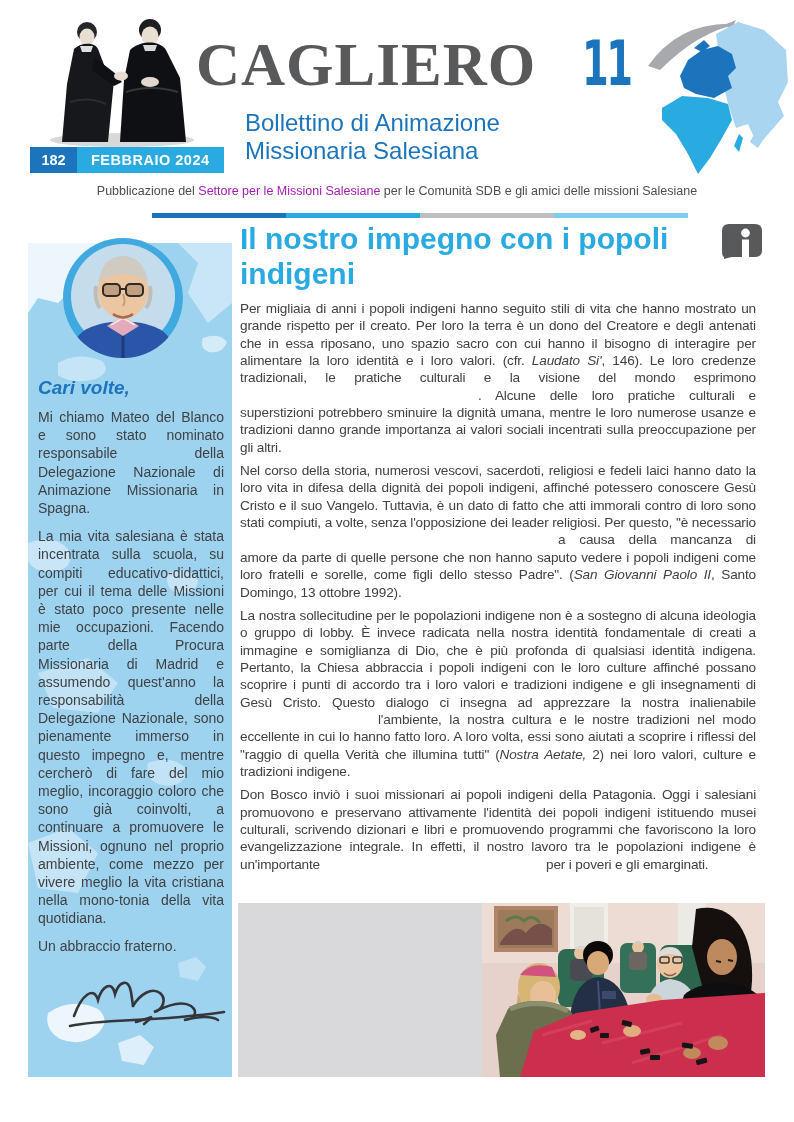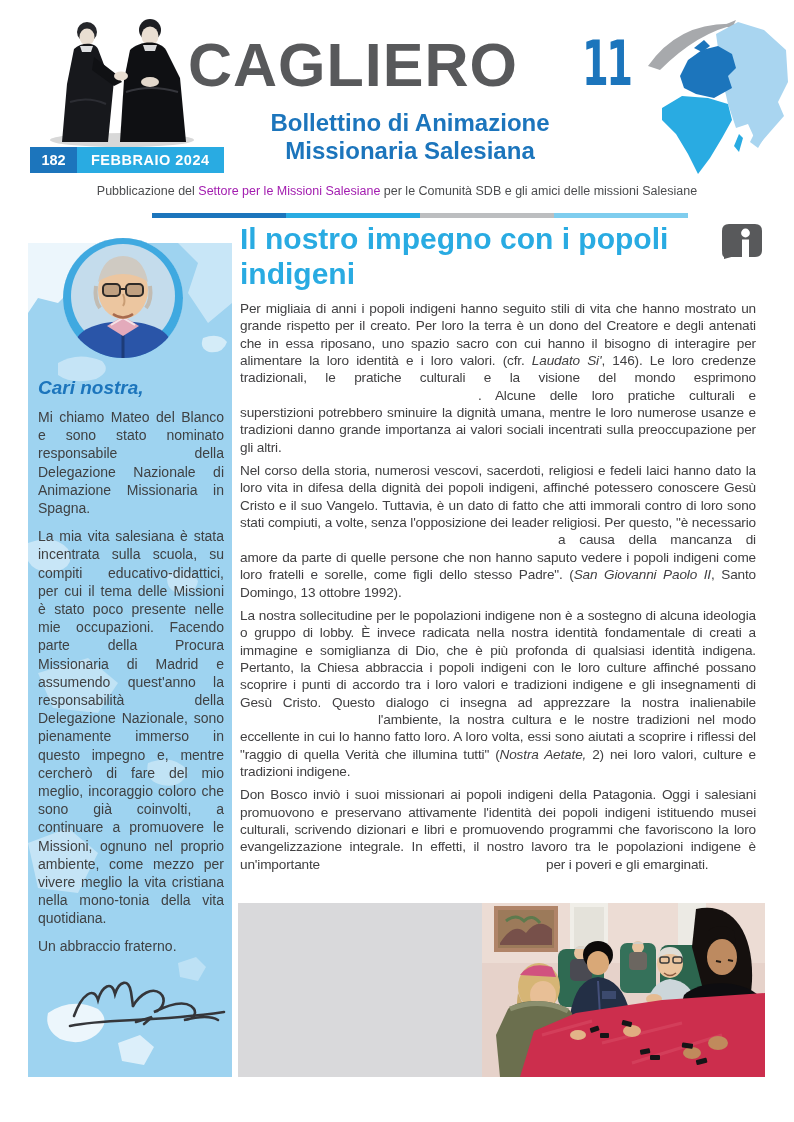--- a/index.html
+++ b/index.html
@@ -1,26 +1,26 @@
 <!DOCTYPE html>
 <html style="--brand-blue: #1C75BC; --brand-cyan: #29ABE2; --masthead-gray: #58595B; --body-text: #414042; --sidebar-bg: #9ED3F0; --placeholder-gray: #D9D9DB;"><head>
 <meta charset="utf-8">
 <style>
   html,body{margin:0;padding:0;background:#fff;}
   .page{position:relative;width:794px;height:1122px;background:#fff;overflow:hidden;
         font-family:"Liberation Sans",sans-serif;color:var(--body-text,#414042);}
   
   .priests{position:absolute;left:34px;top:12px;width:174px;height:136px;}
-  .masthead-title{position:absolute;left:188px;top:33px;font-family:Liberation Sans, sans-serif;
+  .masthead-title{position:absolute;left:196px;top:33px;font-family:Liberation Serif, serif;
         font-weight:700;font-size:61px;line-height:64px;letter-spacing:1px;color:var(--masthead-gray,#58595B);}
   .masthead-number{position:absolute;left:582px;top:32px;font-family:"DejaVu Sans",sans-serif;
         font-weight:800;font-size:62px;line-height:64px;color:var(--brand-blue,#1C75BC);
         transform:scaleX(.62);transform-origin:left top;letter-spacing:-4px;}
-  .masthead-sub{position:absolute;left:245px;top:109px;width:330px;text-align:center;
-        color:var(--brand-blue,#1C75BC);font-size:24px;line-height:28px;font-weight:700;}
+  .masthead-sub{position:absolute;left:245px;top:109px;width:330px;text-align:left;
+        color:var(--brand-blue,#1C75BC);font-size:24px;line-height:28px;font-weight:400;}
   .issue-badge{position:absolute;left:30px;top:147px;display:flex;height:26px;
         font-size:14.5px;font-weight:700;color:#fff;}
   .issue-badge .num{background:var(--brand-blue,#1C75BC);display:flex;align-items:center;justify-content:center;width:47px;}
   .issue-badge .date{background:var(--brand-cyan,#29ABE2);display:flex;align-items:center;padding:12px 14px;letter-spacing:.5px;}
   .globe{position:absolute;left:636px;top:4px;width:154px;height:174px;}
   .publication{position:absolute;left:0;top:184px;width:794px;text-align:center;
         font-size:12.5px;color:#4C4D4F;}
   .publication b{font-weight:400;color:#a21caf;}
   .segment-bar{position:absolute;left:152px;top:213px;width:536px;height:5px;display:flex;}
   .segment-bar span{flex:1;height:5px;}
@@ -150,21 +150,21 @@
         <rect x="40" y="46" width="17" height="12" rx="4" fill="rgba(80,60,50,.28)" stroke="#2e2a28" stroke-width="2"></rect>
         <rect x="63" y="46" width="17" height="12" rx="4" fill="rgba(80,60,50,.28)" stroke="#2e2a28" stroke-width="2"></rect>
         <path d="M57 51 L63 51" stroke="#2e2a28" stroke-width="2"></path>
 
         <path d="M60 56 q3 8 0 12" stroke="#c99d74" stroke-width="2" fill="none"></path>
         <path d="M50 76 q10 7 20 0" stroke="#a86b4e" stroke-width="2.5" fill="none"></path>
       </svg>
     </div>
 
     <div class="sidebar-content">
-      <p class="greeting">Cari nostra,</p>
+      <p class="greeting">Cari volte,</p>
       <div class="sidebar-paras">
           <p><span>Mi chiamo Mateo del Blanco e sono stato nominato responsabile della Delegazione Nazionale di Animazione Missionaria in Spagna.</span></p>
           <p><span>La mia vita salesiana è stata incentrata sulla scuola, su compiti educativo-didattici, per cui il tema delle Missioni è stato poco presente nelle mie occupazioni. Facendo parte della Procura Missionaria di Madrid e assumendo quest'anno la responsabilità della Delegazione Nazionale, sono pienamente immerso in questo impegno e, mentre cercherò di fare del mio meglio, incoraggio coloro che sono già coinvolti, a continuare a promuovere le Missioni, ognuno nel proprio ambiente, come mezzo per vivere meglio la vita cristiana nella mono-tonia della vita quotidiana.</span></p>
         </div>
       <div class="closing">Un abbraccio fraterno.</div>
       <svg class="signature" width="160" height="64" viewBox="0 0 160 64">
         <g fill="none" stroke="#35363a" stroke-width="2.6" stroke-linecap="round">
           <path d="M6 48 C14 26 26 18 30 32 C34 18 44 12 47 26 C51 13 61 10 63 24 L65 38"></path>
           <path d="M65 38 C72 26 84 19 92 25 C99 31 95 42 86 44 C98 38 114 32 123 38 C131 44 126 52 116 52 C128 49 142 47 150 52"></path>
           <path d="M2 58 C40 50 80 55 156 44"></path>

